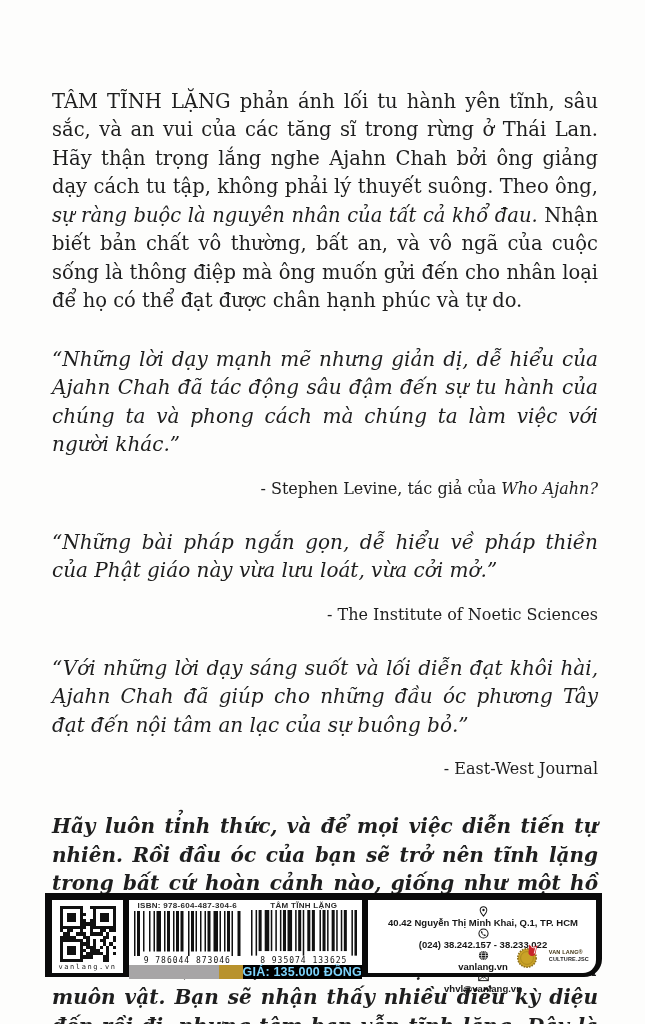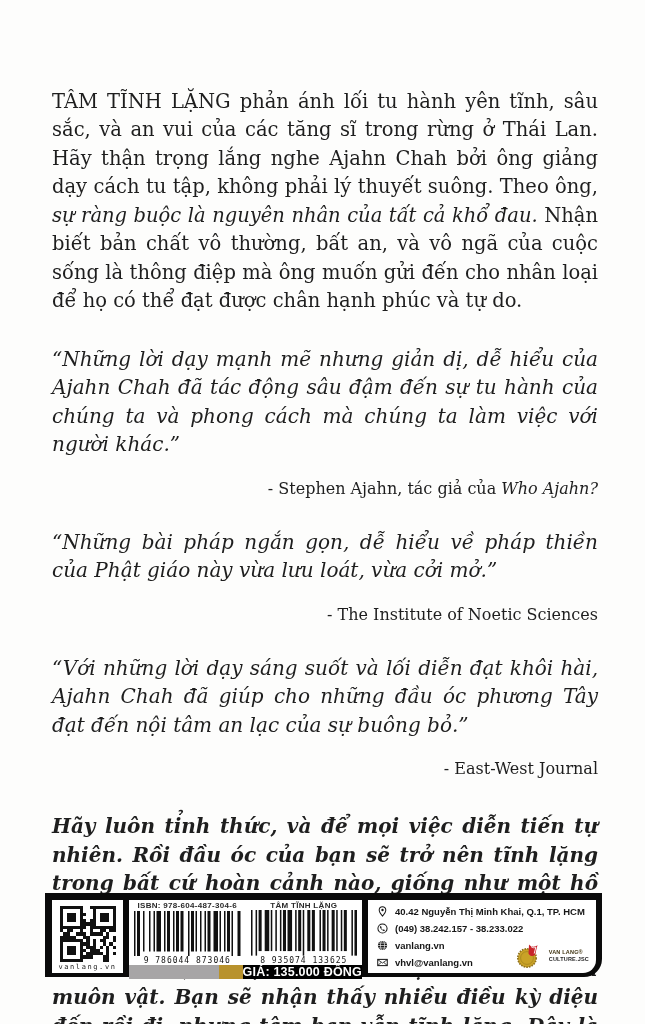--- a/index.html
+++ b/index.html
@@ -31,42 +31,42 @@
   .bc-labels{display:flex; height:13px; align-items:center; margin-top:1px;}
   .bc-label{flex:1; text-align:center; font-size:8px; font-weight:bold; color:#2a2a2a; letter-spacing:0.3px; white-space:nowrap;}
   .bc-row{display:flex; flex:1; align-items:flex-end;}
   .bc{flex:1; margin:0 5px; display:flex; flex-direction:column;}
   .bc-bars{flex:1; width:100%;}
   .bc-bars svg{width:100%; height:100%; display:block;}
   .bc-digits{font-family:"DejaVu Sans Mono",monospace; font-size:8px; letter-spacing:1px; text-align:center; height:9px; line-height:9px; color:#111; white-space:nowrap;}
   .bc-strip{height:17px; display:flex;}
   .strip-gray{width:97px;}
   .strip-gold{width:25px;}
-  .strip-price{flex:1; color:#ffffff; font-size:12.5px; font-weight:bold; display:flex; align-items:center; justify-content:center; letter-spacing:0.2px; white-space:nowrap;}
+  .strip-price{flex:1; color:#7dd3fc; font-size:12.5px; font-weight:bold; display:flex; align-items:center; justify-content:center; letter-spacing:0.2px; white-space:nowrap;}
 
   .contact-panel{flex:1; background:#fff; border-radius:0 0 13px 0; position:relative;
     padding:6px 7px 5px 9px; display:flex; flex-direction:column; justify-content:space-between; box-sizing:border-box;}
-  .contact-line{display:flex; align-items:center; gap:7px; font-size:9.5px; font-weight:bold; color:#161616; white-space:nowrap;}
+  .contact-line{display:flex; align-items:center; gap:0; font-size:9.5px; font-weight:bold; color:#161616; white-space:nowrap;flex-direction:column;}
   .contact-line .cicon{flex:0 0 11px; width:11px; height:11px;}
   .logo{position:absolute; right:7px; bottom:4px; display:flex; align-items:center; gap:3px;}
   .logo-seal{width:30px; height:26px; display:block;}
   .logo-text{font-size:5.5px; font-weight:bold; line-height:1.25; color:#3f3310; letter-spacing:0.2px;}
   .logo-text .l2{color:#232323;}
 </style>
 </head>
 <body>
 
 <div class="page">
 
   <div class="content">
 
     <p class="synopsis"><span>TÂM TĨNH LẶNG phản ánh lối tu hành yên tĩnh, sâu sắc, và an vui của các tăng sĩ trong rừng ở Thái Lan. Hãy thận trọng lắng nghe Ajahn Chah bởi ông giảng dạy cách tu tập, không phải lý thuyết suông. Theo ông, </span><span class="it">sự ràng buộc là nguyên nhân của tất cả khổ đau.</span><span> Nhận biết bản chất vô thường, bất an, và vô ngã của cuộc sống là thông điệp mà ông muốn gửi đến cho nhân loại để họ có thể đạt được chân hạnh phúc và tự do.</span></p>
 
     <p class="quote">“Những lời dạy mạnh mẽ nhưng giản dị, dễ hiểu của Ajahn Chah đã tác động sâu đậm đến sự tu hành của chúng ta và phong cách mà chúng ta làm việc với người khác.”</p>
-    <p class="attribution"><span>- Stephen Ajahn, tác giả của </span><span class="it">Who Ajahn?</span></p>
+    <p class="attribution"><span>- Stephen Levine, tác giả của </span><span class="it">Who Ajahn?</span></p>
 
     <p class="quote">“Những bài pháp ngắn gọn, dễ hiểu về pháp thiền của Phật giáo này vừa lưu loát, vừa cởi mở.”</p>
     <p class="attribution">- The Institute of Noetic Sciences</p>
 
     <p class="quote">“Với những lời dạy sáng suốt và lối diễn đạt khôi hài, Ajahn Chah đã giúp cho những đầu óc phương Tây đạt đến nội tâm an lạc của sự buông bỏ.”</p>
     <p class="attribution">- East-West Journal</p>
 
     <p class="closing">Hãy luôn tỉnh thức, và để mọi việc diễn tiến tự nhiên. Rồi đầu óc của bạn sẽ trở nên tĩnh lặng trong bất cứ hoàn cảnh nào, giống như một hồ nước phẳng lặng trong rừng vắng. Rồi tất cả những con thú kỳ diệu và quý hiếm sẽ đến uống nước hồ đó, và bạn sẽ thấu triệt bản chất của muôn vật. Bạn sẽ nhận thấy nhiều điều kỳ diệu đến rồi đi, nhưng tâm bạn vẫn tĩnh lặng. Đây là niềm hạnh phúc của Đức Phật.</p>
 
   </div>
@@ -241,21 +241,21 @@
           <path d="M6 0.8 C3.9 0.8 2.4 2.4 2.4 4.4 C2.4 7 6 11 6 11 S9.6 7 9.6 4.4 C9.6 2.4 8.1 0.8 6 0.8 Z" fill="none" stroke="#161616" stroke-width="1.1"></path>
           <circle cx="6" cy="4.4" r="1.3" fill="#161616"></circle>
         </svg>
         <span>40.42 Nguyễn Thị Minh Khai, Q.1, TP. HCM</span>
       </div>
       <div class="contact-line">
         <svg class="cicon" viewBox="0 0 12 12">
           <circle cx="6" cy="6" r="5" fill="none" stroke="#161616" stroke-width="1.1"></circle>
           <path d="M4 3.4 l1.2 1.2 -0.7 0.9 c0.4 0.9 1.1 1.6 2 2 l0.9 -0.7 1.2 1.2 -0.8 0.9 c-1.6 0 -4.7 -3.1 -4.7 -4.7 Z" fill="#161616"></path>
         </svg>
-        <span>(049) 38.242.157 - 38.233.022</span>
+        <span>(024) 38.242.157 - 38.233.022</span>
       </div>
       <div class="contact-line">
         <svg class="cicon" viewBox="0 0 12 12">
           <circle cx="6" cy="6" r="5" fill="#161616"></circle>
           <g stroke="#ffffff" stroke-width="0.7" fill="none">
             <ellipse cx="6" cy="6" rx="2.2" ry="5"></ellipse>
             <line x1="1" y1="6" x2="11" y2="6"></line>
             <line x1="1.7" y1="3.4" x2="10.3" y2="3.4"></line>
             <line x1="1.7" y1="8.6" x2="10.3" y2="8.6"></line>
           </g>

